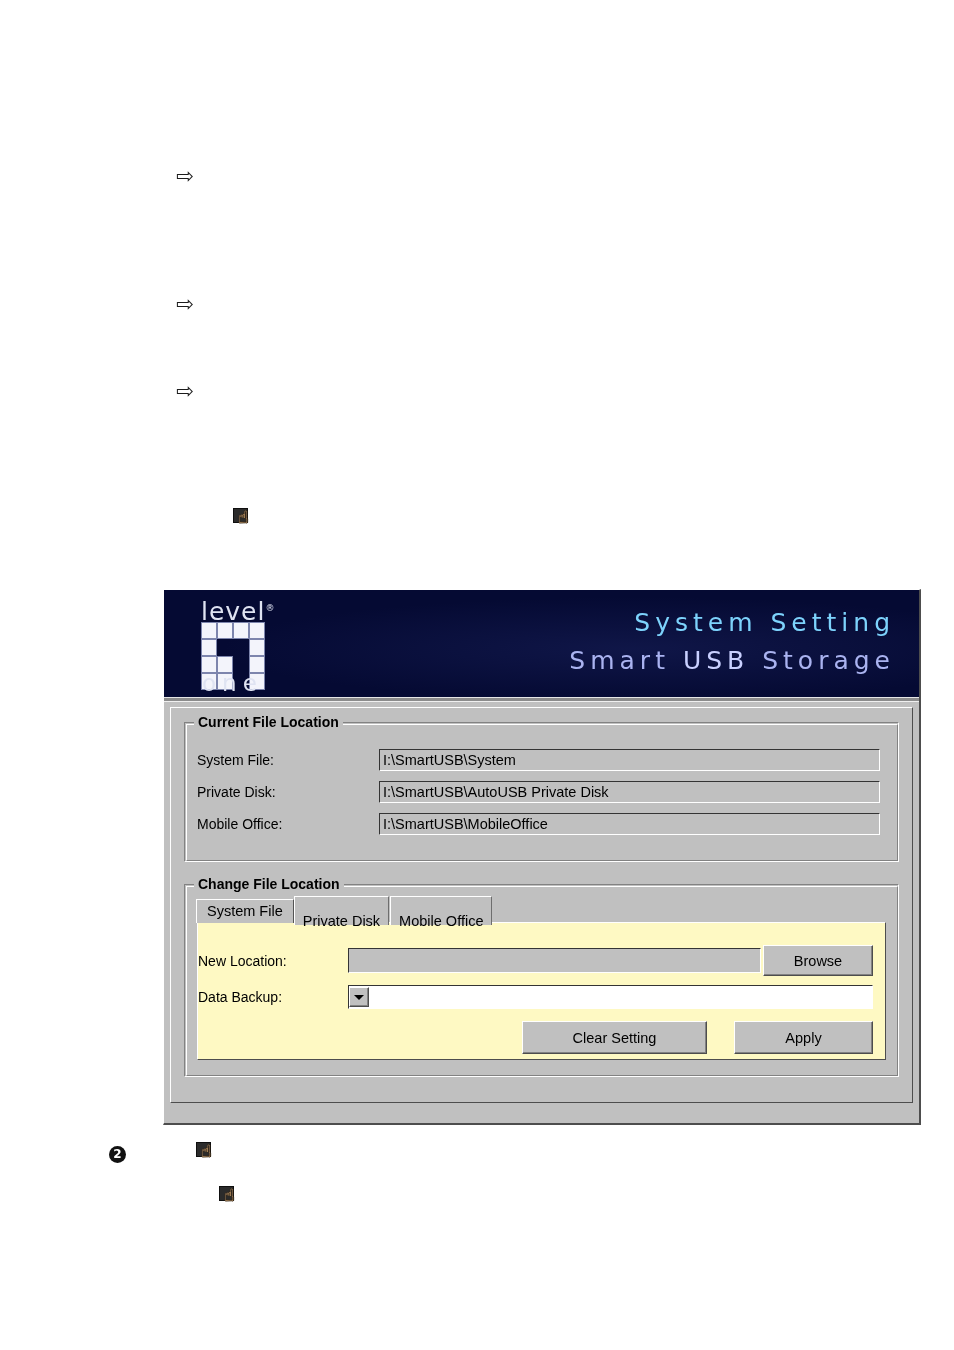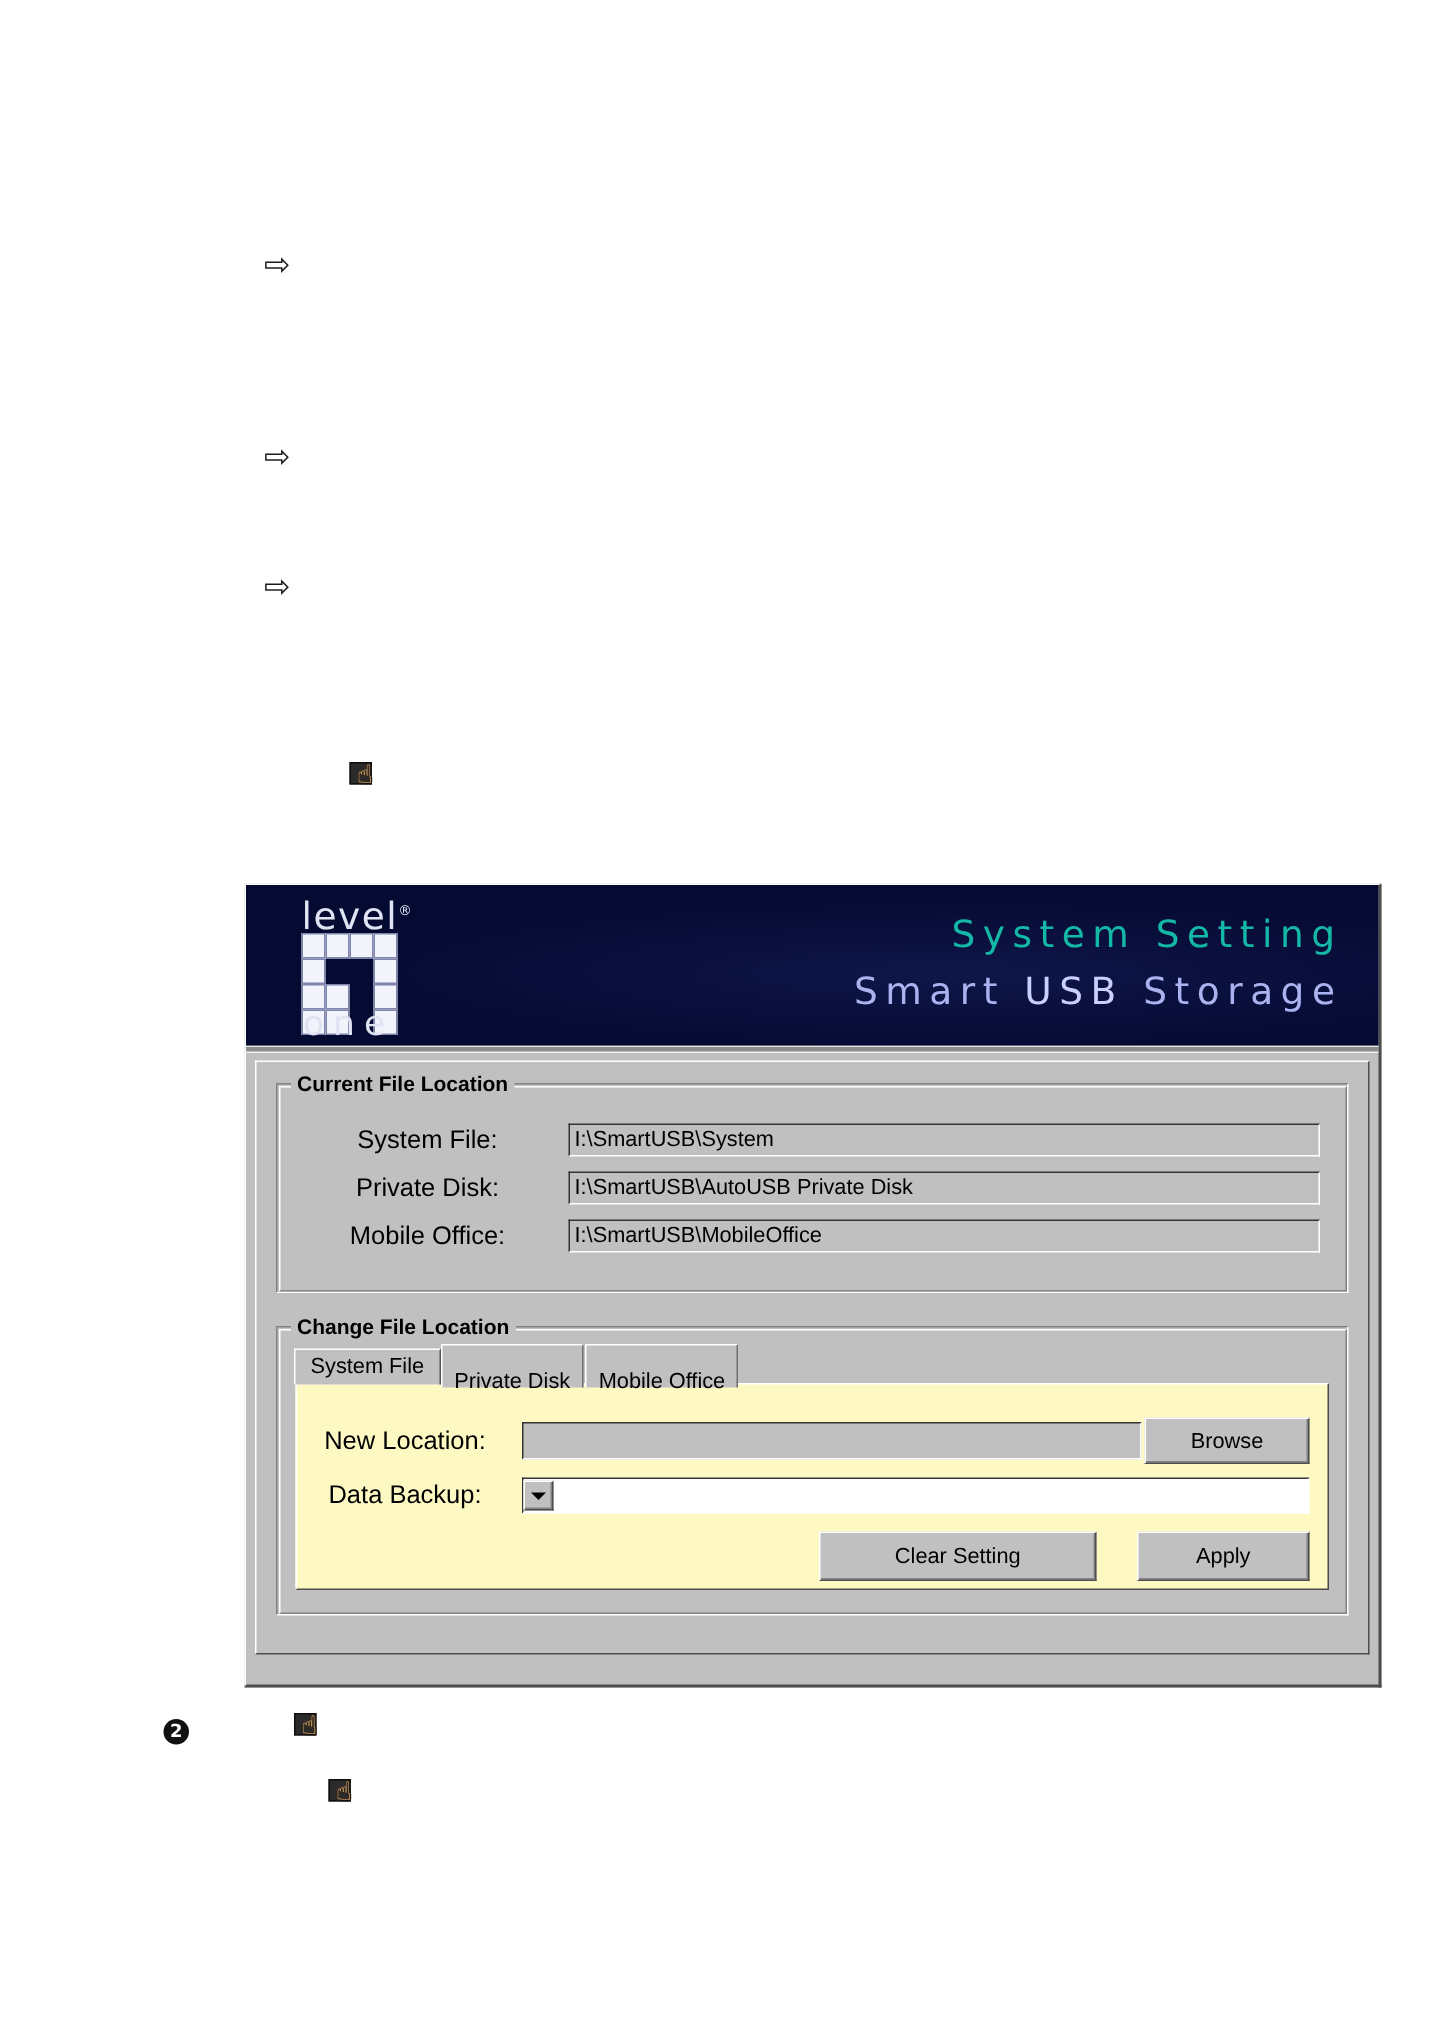--- a/index.html
+++ b/index.html
@@ -152,21 +152,21 @@
 
   .banner-titles {
     position: absolute;
     right: 24px;
     top: 18px;
     text-align: right;
   }
   .banner-title-1 {
     font-size: 25px;
     letter-spacing: 5px;
-    color: #14b8a6;
+    color: #7dd3fc;
     font-family: "DejaVu Sans", sans-serif;
     font-weight: normal;
     margin-bottom: 9px;
   }
   .banner-title-2 {
     font-size: 25px;
     letter-spacing: 5px;
     color: #aab3f0;
     font-family: "DejaVu Sans", sans-serif;
   }
@@ -270,23 +270,23 @@
   .field-row {
     display: flex;
     align-items: center;
     margin: 0 0 10px 0;
     position: relative;
     z-index: 1;
   }
   .field-row:last-child { margin-bottom: 0; }
   .field-label {
     width: 182px;
-    text-align: center;
+    text-align: left;
     padding-right: 6px;
-    font-size: 17px;
+    font-size: 14px;
     color: #000000;
     box-sizing: border-box;
     white-space: nowrap;
   }
   .field-box {
     flex: 1;
     height: 22px;
     line-height: 21px;
     background: #c0c0c0;
     border-top: 1px solid #343434;
@@ -436,21 +436,21 @@
     border-top: 5px solid #000000;
   }
 
   .btn-row {
     display: flex;
     justify-content: flex-end;
     gap: 3px;
     padding-right: 0px;
   }
   .btn-clear { width: 185px; height: 33px; }
-  .btn-apply { width: 115px; height: 33px; }
+  .btn-apply { width: 139px; height: 33px; }
 </style>
 </head>
 <body>
 
 <div class="arrow-marker arrow-1">⇨</div>
 <div class="arrow-marker arrow-2">⇨</div>
 <div class="arrow-marker arrow-3">⇨</div>
 
 <div class="hand-cursor hand-a">
   <span class="hc-box"></span>

